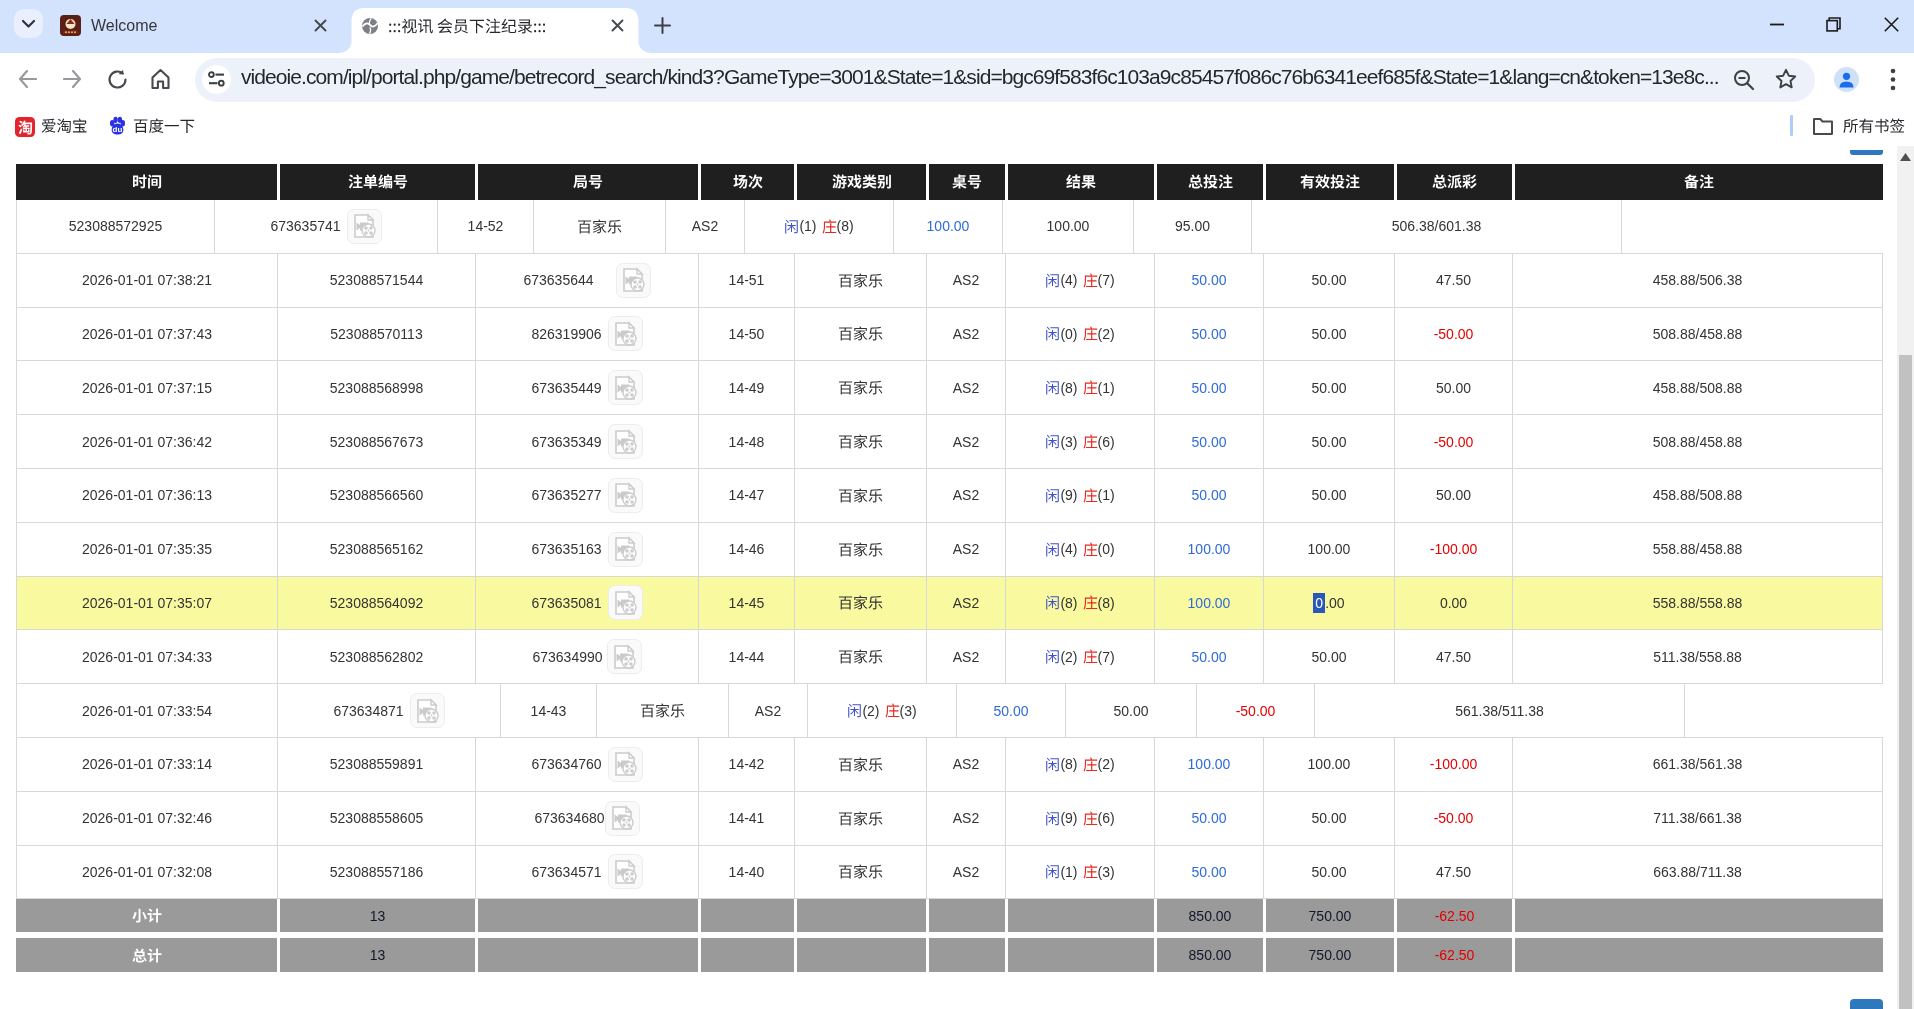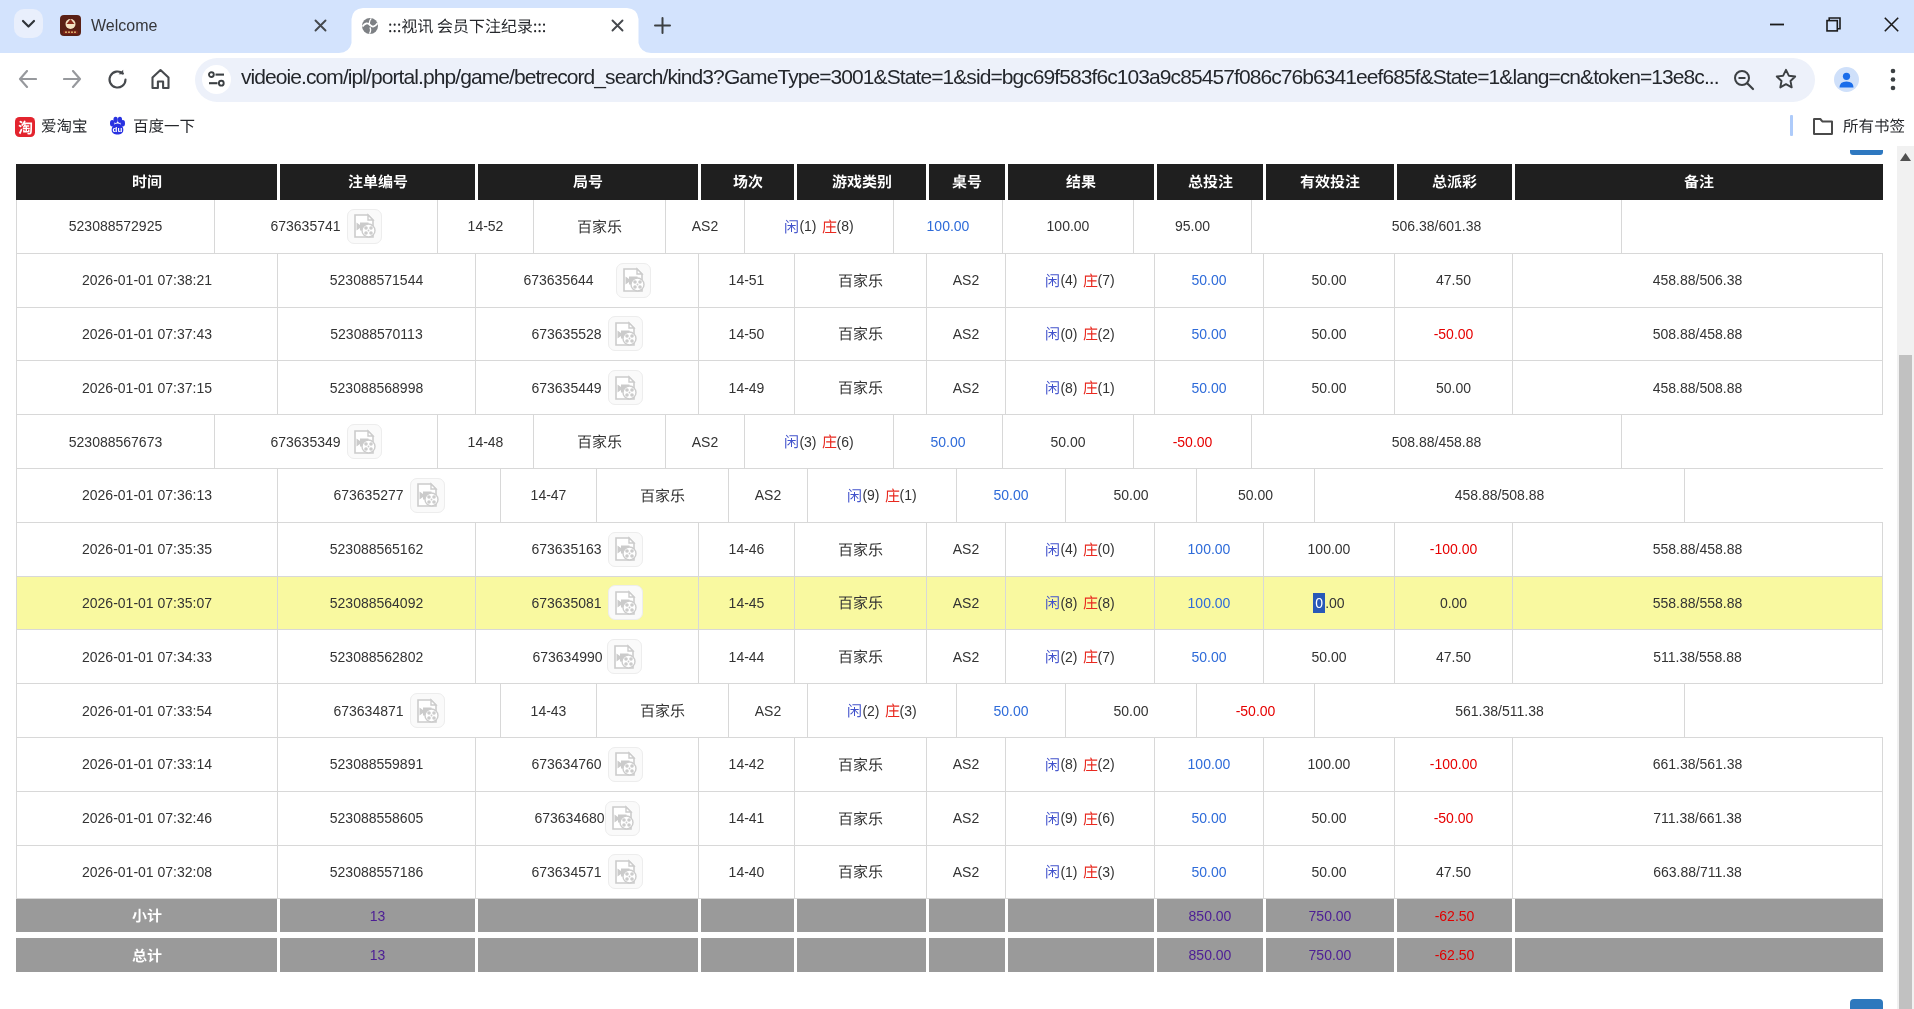--- a/index.html
+++ b/index.html
@@ -16,21 +16,21 @@
 .thead {display:flex;background:#1f1f1f;height:36.5px}
 .cell {display:flex;align-items:center;justify-content:center;font-size:14px;color:#333}
 .hc {border-left:3px solid #fff}
 .thead .cell:first-child {border-left:none}
 .trow {display:flex;height:53.8px;border-bottom:1px solid #d8d8d8;background:#fff}
 .trow .cell {border-left:1px solid #d8d8d8}
 .trow .cell:first-child {border-left:1px solid #d8d8d8}
 .trow .cell:last-child {border-right:1px solid #d8d8d8}
 .trow.hl {background:#f9f9a0}
 .srow {display:flex;height:33px;background:#fff}
-.sc {background:#9a9a9a;border-left:3px solid #fff;color:#4c1d95}
+.sc {background:#9a9a9a;border-left:3px solid #fff;color:#0f172a}
 .srow .cell:first-child {border-left:none}
 .srow.last {margin-top:6px;height:33.5px}
 .amt {color:#2e6bd9}
 .neg {color:#e60000}
 .sneg {color:#e00000}
 .sel {background:#2859b8;color:#fff;display:inline-block;padding:0 2px;line-height:20px}
 svg.wht {fill:#fff} svg.ink {fill:#333} svg.blu {fill:#4152cc} svg.red {fill:#e8291f}
 .mvbtn {display:inline-flex;align-items:center;justify-content:center;width:35px;height:35px;border-radius:7px;background:#fafafa;border:1px solid #ededed}
 #sbar {position:absolute;left:1897px;top:146px;width:17px;height:863px;background:#f1f1f1}
 #sthumb {position:absolute;left:1899px;top:355px;width:13px;height:700px;background:#c1c1c1}
@@ -333,21 +333,21 @@
       </div>
       <div class="cell c7 amt">50.00</div>
       <div class="cell c8">50.00</div>
       <div class="cell c9">47.50</div>
       <div class="cell c10">458.88/506.38</div>
     </div>
     <div class="trow ">
       <div class="cell c0">2026-01-01 07:37:43</div>
       <div class="cell c1">523088570113</div>
       <div class="cell c2">
-        <span style="margin-right:6px">673635528</span>
+        <span style="margin-right:6px">826319906</span>
         <span class="mvbtn">
           <svg width="24" height="26" viewBox="0 0 24 26">
 <path d="M3 2 h13 l5 5 v17 h-18 z" fill="#fff" stroke="#ccc" stroke-width="1.6"></path>
 <path d="M16 2 l5 5 h-5 z" fill="#fff" stroke="#ccc" stroke-width="1.4"></path>
 <path d="M4.5 9.5 l3.5 2.5 v-2.5 h8.5 v8 h-8.5 v-2.5 l-3.5 2.5 z" fill="#cbcbcb"></path>
 <circle cx="16.5" cy="17.5" r="6.5" fill="#fff" stroke="#ccc" stroke-width="1.4"></circle>
 <circle cx="14" cy="15" r="1.8" fill="#ccc"></circle>
             <circle cx="19" cy="15" r="1.8" fill="#ccc"></circle>
 <circle cx="14" cy="20" r="1.8" fill="#ccc"></circle>
             <circle cx="19" cy="20" r="1.8" fill="#ccc"></circle>
@@ -414,20 +414,21 @@
           <use href="#g_zhuang"></use>
         </svg>
         <span>(1)</span>
       </div>
       <div class="cell c7 amt">50.00</div>
       <div class="cell c8">50.00</div>
       <div class="cell c9">50.00</div>
       <div class="cell c10">458.88/508.88</div>
     </div>
     <div class="trow ">
+      <div class="cell c0">2026-01-01 07:36:42</div>
       <div class="cell c1">523088567673</div>
       <div class="cell c2">
         <span style="margin-right:6px">673635349</span>
         <span class="mvbtn">
           <svg width="24" height="26" viewBox="0 0 24 26">
 <path d="M3 2 h13 l5 5 v17 h-18 z" fill="#fff" stroke="#ccc" stroke-width="1.6"></path>
 <path d="M16 2 l5 5 h-5 z" fill="#fff" stroke="#ccc" stroke-width="1.4"></path>
 <path d="M4.5 9.5 l3.5 2.5 v-2.5 h8.5 v8 h-8.5 v-2.5 l-3.5 2.5 z" fill="#cbcbcb"></path>
 <circle cx="16.5" cy="17.5" r="6.5" fill="#fff" stroke="#ccc" stroke-width="1.4"></circle>
 <circle cx="14" cy="15" r="1.8" fill="#ccc"></circle>
@@ -456,20 +457,21 @@
         </svg>
         <span>(6)</span>
       </div>
       <div class="cell c7 amt">50.00</div>
       <div class="cell c8">50.00</div>
       <div class="cell c9 neg">-50.00</div>
       <div class="cell c10">508.88/458.88</div>
     </div>
     <div class="trow ">
       <div class="cell c0">2026-01-01 07:36:13</div>
+      <div class="cell c1">523088566560</div>
       <div class="cell c2">
         <span style="margin-right:6px">673635277</span>
         <span class="mvbtn">
           <svg width="24" height="26" viewBox="0 0 24 26">
 <path d="M3 2 h13 l5 5 v17 h-18 z" fill="#fff" stroke="#ccc" stroke-width="1.6"></path>
 <path d="M16 2 l5 5 h-5 z" fill="#fff" stroke="#ccc" stroke-width="1.4"></path>
 <path d="M4.5 9.5 l3.5 2.5 v-2.5 h8.5 v8 h-8.5 v-2.5 l-3.5 2.5 z" fill="#cbcbcb"></path>
 <circle cx="16.5" cy="17.5" r="6.5" fill="#fff" stroke="#ccc" stroke-width="1.4"></circle>
 <circle cx="14" cy="15" r="1.8" fill="#ccc"></circle>
             <circle cx="19" cy="15" r="1.8" fill="#ccc"></circle>

